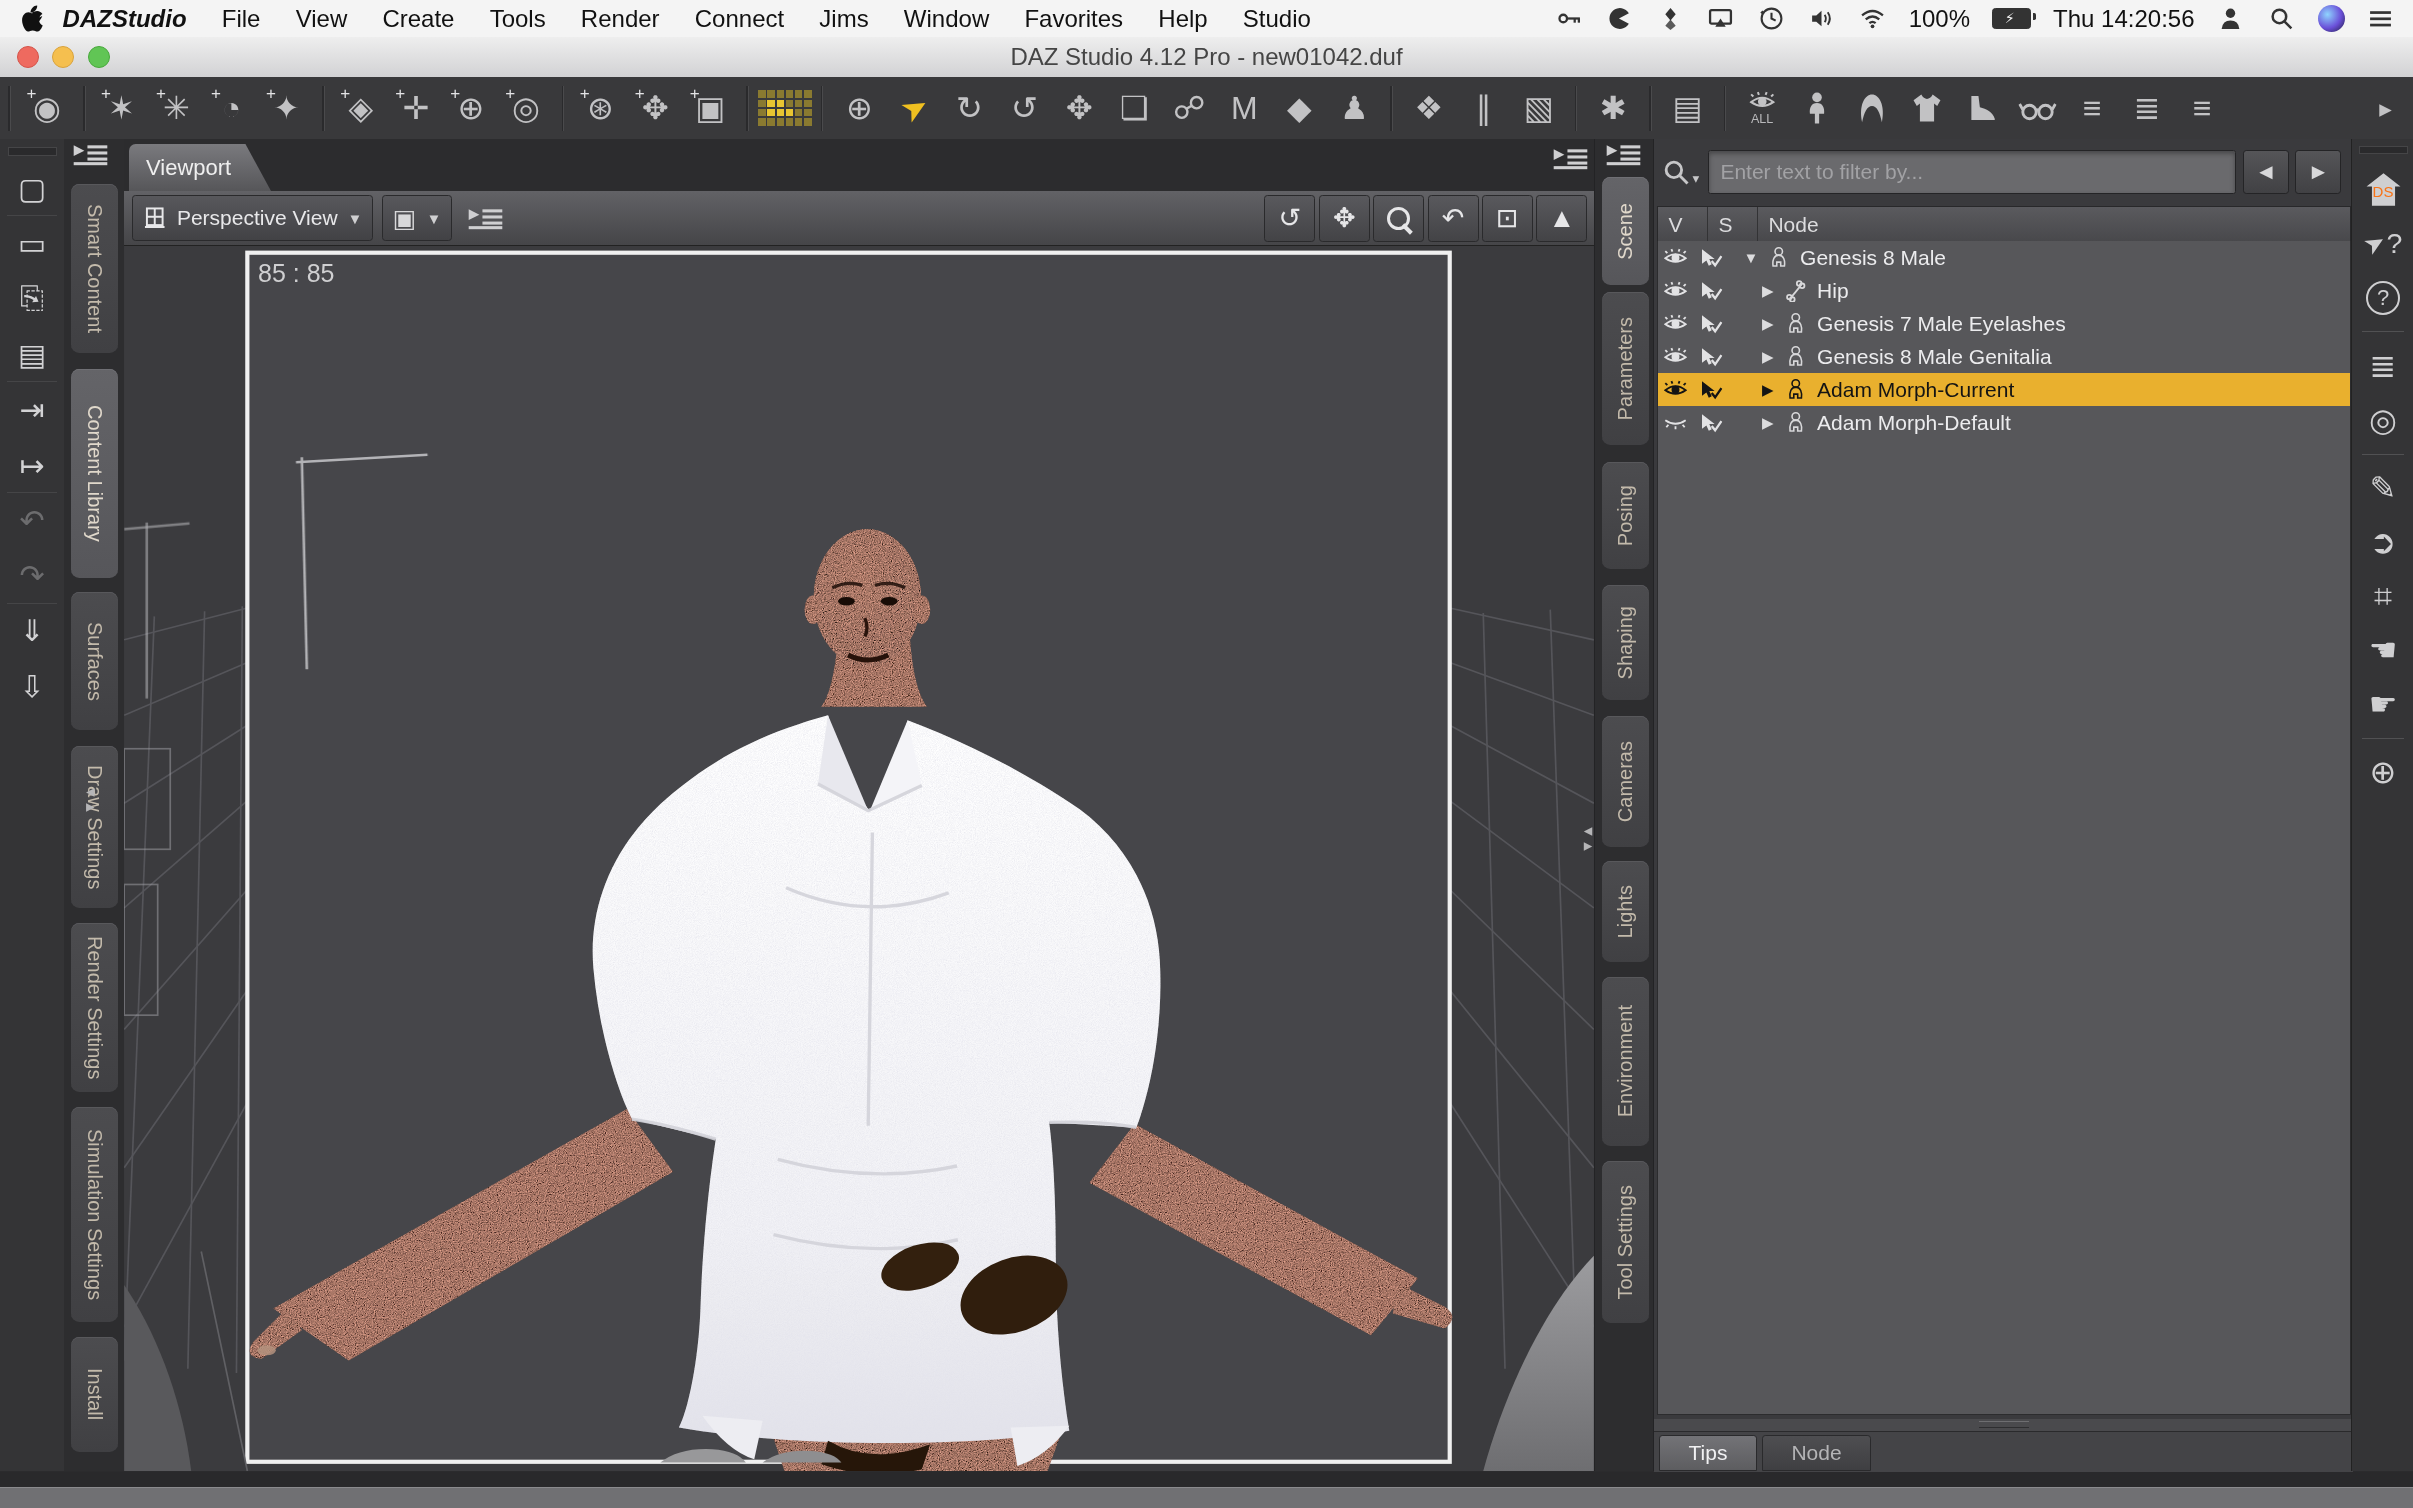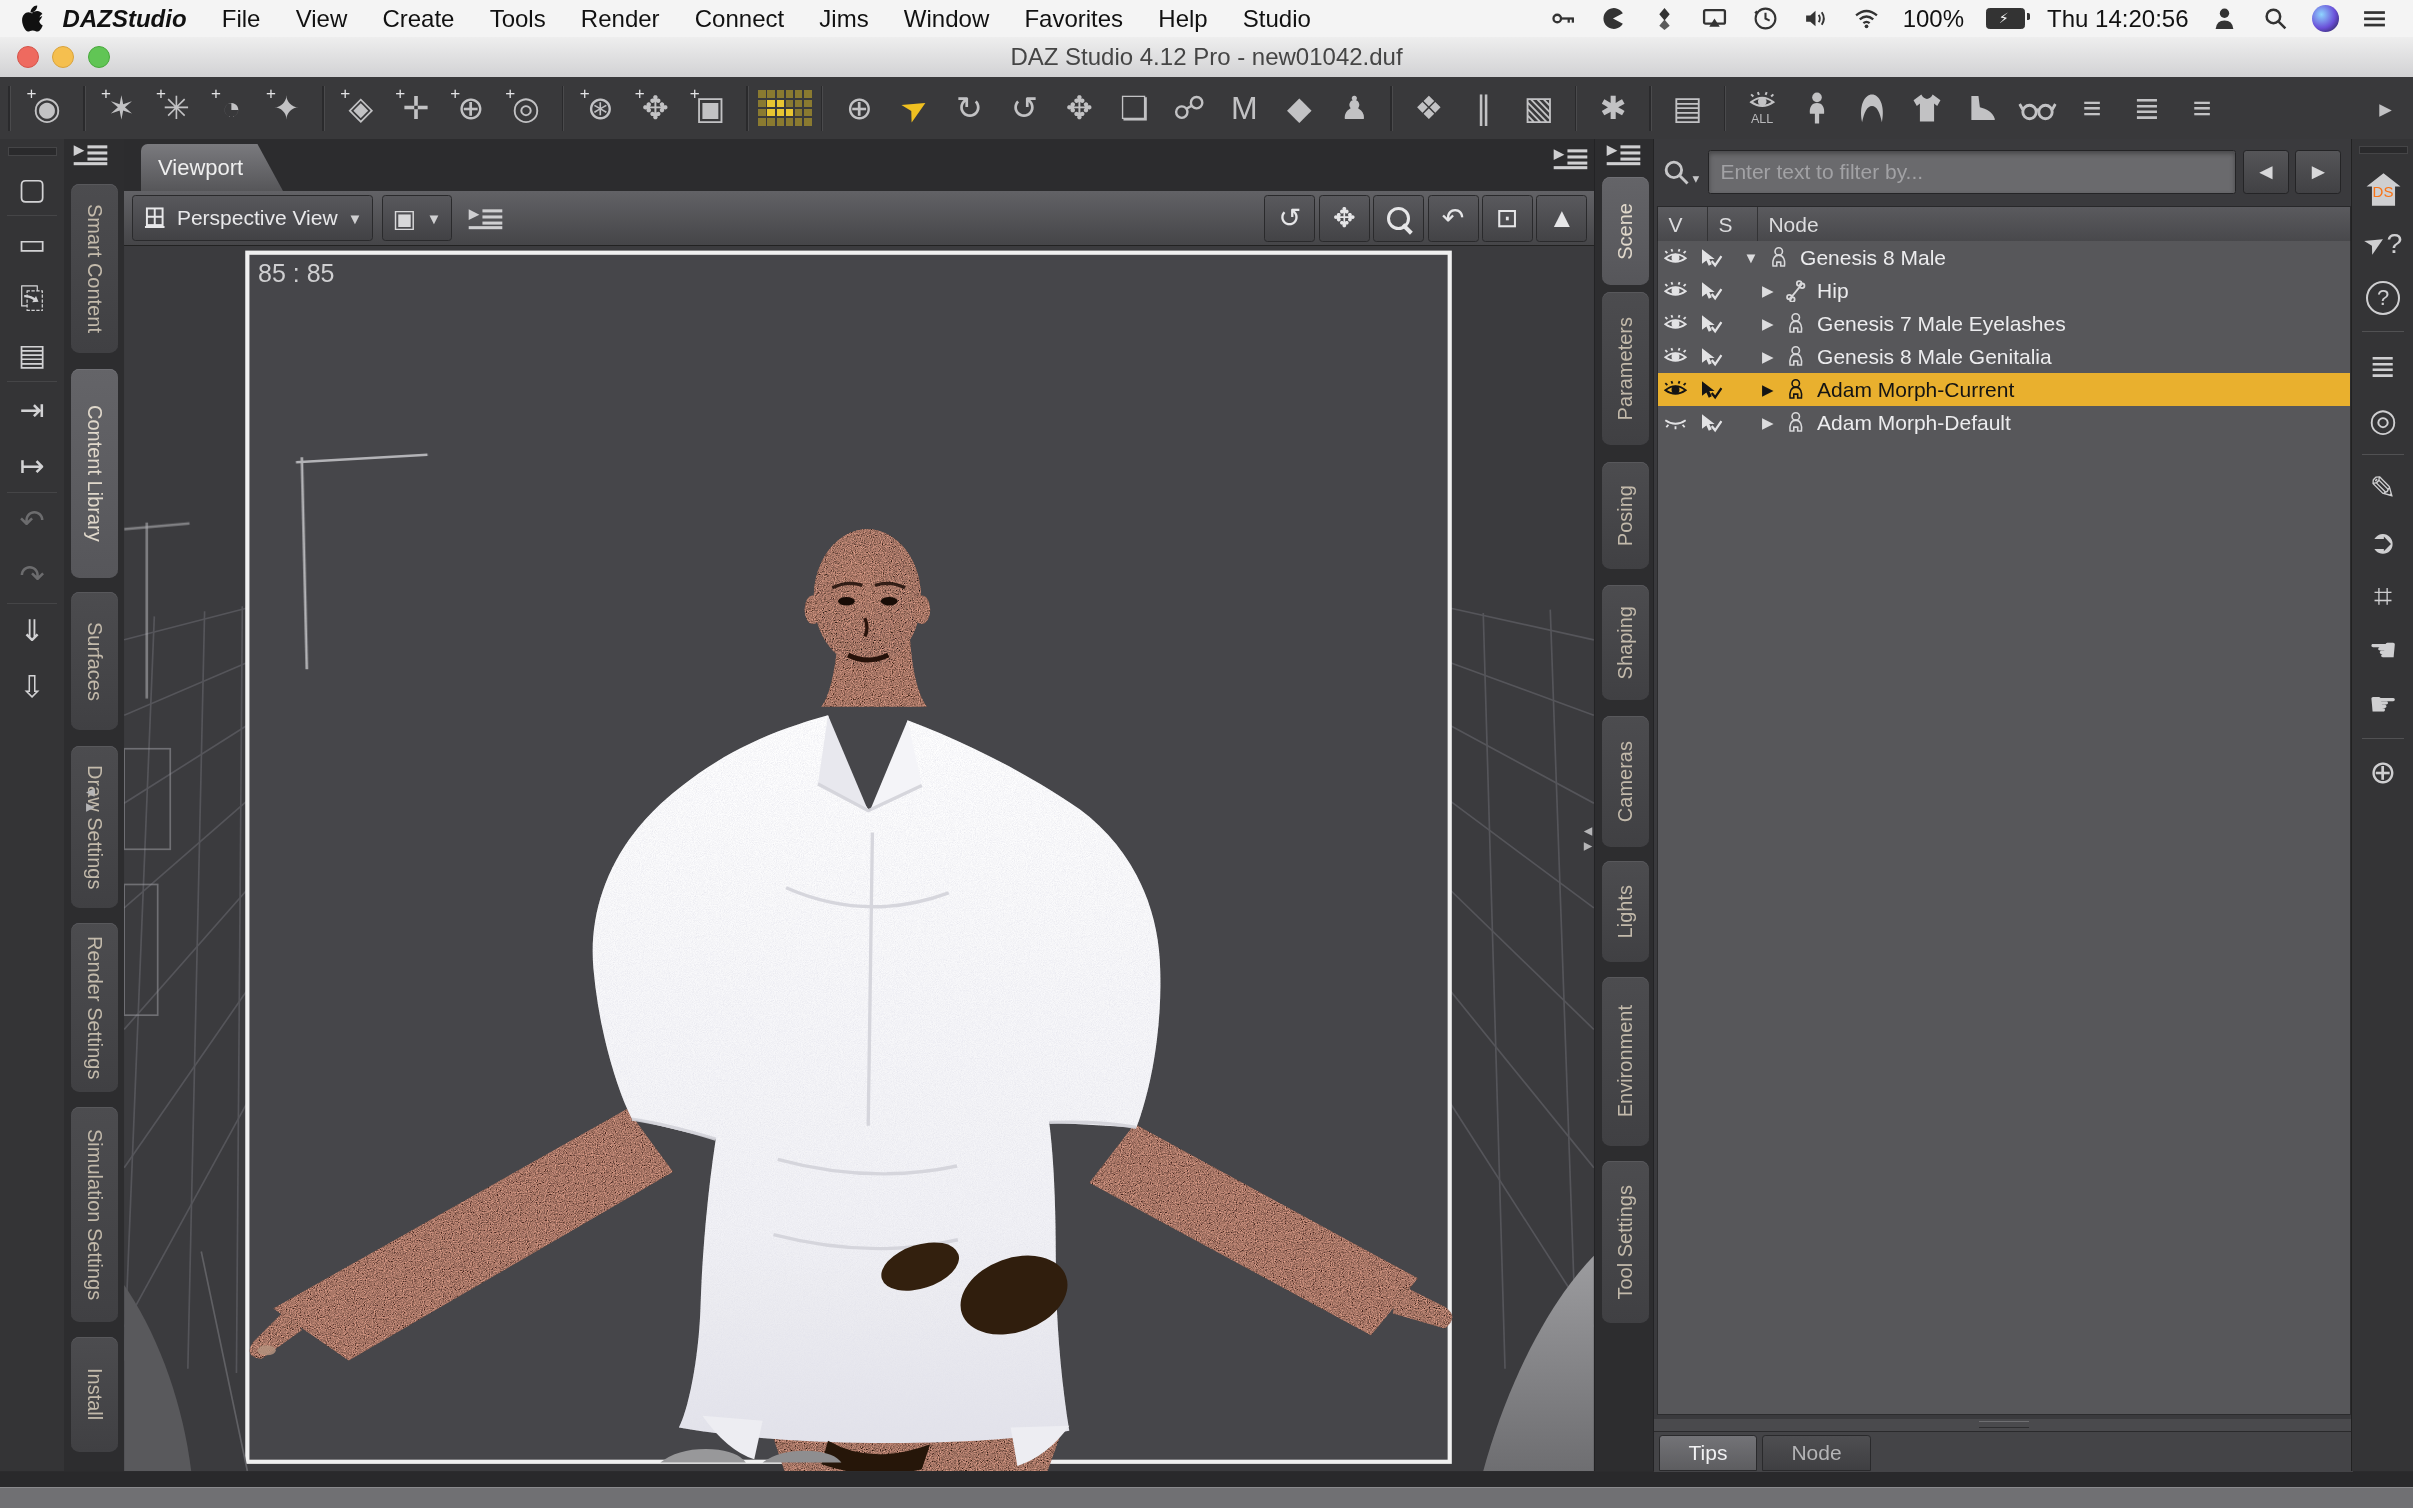--- a/index.html
+++ b/index.html
@@ -7,21 +7,21 @@
        font-family:"Liberation Sans","DejaVu Sans",sans-serif;-webkit-font-smoothing:antialiased;}
   .abs{position:absolute;}
   .svgicon{display:inline-block;vertical-align:middle;fill:currentColor;}
 
   
   #menubar{left:0;top:0;width:2413px;height:37px;background:#f4f4f4;color:#111;
            display:flex;align-items:center;font-size:24px;border-bottom:0.8px solid #b9b9b9;}
   #menubar .mitem{padding:0 17.6px;white-space:nowrap;}
   #menubar .appmenu{font-weight:bold;font-style:italic;}
   #apple-logo{margin-left:20px;width:25px;height:30px;color:#111;}
-  #statusarea{margin-left:auto;display:flex;align-items:center;gap:22px;padding-right:24px;color:#222;}
+  #statusarea{margin-left:auto;display:flex;align-items:center;gap:22px;padding-right:18px;color:#222;}
   .sicon{display:flex;align-items:center;justify-content:center;width:28.5px;height:28.5px;color:#333;}
   .sicon svg{width:25px;height:25px;}
   #battery-shell{width:37px;height:18.4px;border:1.7px solid #333;border-radius:3.4px;position:relative;background:#333;}
   #battery-shell:after{content:"";position:absolute;right:-5.9px;top:4.2px;width:3.4px;height:6.7px;background:#333;border-radius:0 1.7px 1.7px 0;}
   #battery-bolt{position:absolute;left:11.7px;top:0.8px;color:#f4f4f4;font-size:14.2px;}
   .statustext{font-size:24px;color:#111;}
   #siri-orb{width:27px;height:27px;border-radius:50%;background:radial-gradient(circle at 35% 35%,#8fd4ff 0%,#6a4fd8 55%,#1b1b3a 100%);}
 
   
   #titlebar{left:0;top:37px;width:2413px;height:40px;background:linear-gradient(#eeeeee,#d2d2d4);
@@ -68,21 +68,21 @@
   .vtab.active .lbl{color:#e0d8cb;}
   .panemenu{position:absolute;color:#cfcfd1;}
   .panemenu svg{width:37px;height:25px;}
   .collapse-handle{position:absolute;display:flex;flex-direction:column;color:#b5b5b7;font-size:17px;line-height:15px;}
 
   
   #viewport-panel{left:124px;top:139px;width:1470px;height:1332px;background:#2c2c2e;}
   #vp-tabrow{position:absolute;left:0;top:0;width:100%;height:52px;background:#2c2c2e;border-bottom:0.8px solid #1f1f21;}
   #vp-tab{position:absolute;left:5px;top:5px;width:142px;height:47px;background:linear-gradient(#7a7a7e,#565659);
           clip-path:polygon(0 0,82% 0,100% 100%,0 100%);border-radius:6.7px 0 0 0;
-          display:flex;align-items:center;margin-left:12px;}
+          display:flex;align-items:center;}
   #vp-tab span{margin-left:17px;font-size:22px;color:#efefef;}
   #vp-toolbar{position:absolute;left:0;top:52px;width:100%;height:54px;
               background:linear-gradient(#626266,#454548);border-bottom:1.7px solid #222;display:flex;align-items:center;}
   .vbtn{height:44px;margin-left:8.4px;background:linear-gradient(#58585c,#424245);border:0.8px solid #2a2a2c;
         border-radius:3.4px;display:flex;align-items:center;color:#e8e8ea;font-size:21px;padding:0 10px;gap:10px;}
   .vbtn .glyph{font-size:25px;color:#d8d8da;}
   .vbtn .dd{font-size:15px;color:#cfcfd1;}
   #vp-cam-controls{margin-left:auto;display:flex;margin-right:6.7px;}
   .camctl{width:49px;height:45px;margin-left:3.4px;background:linear-gradient(#59595d,#434346);
           border:0.8px solid #2a2a2c;border-radius:3.4px;display:flex;align-items:center;justify-content:center;

